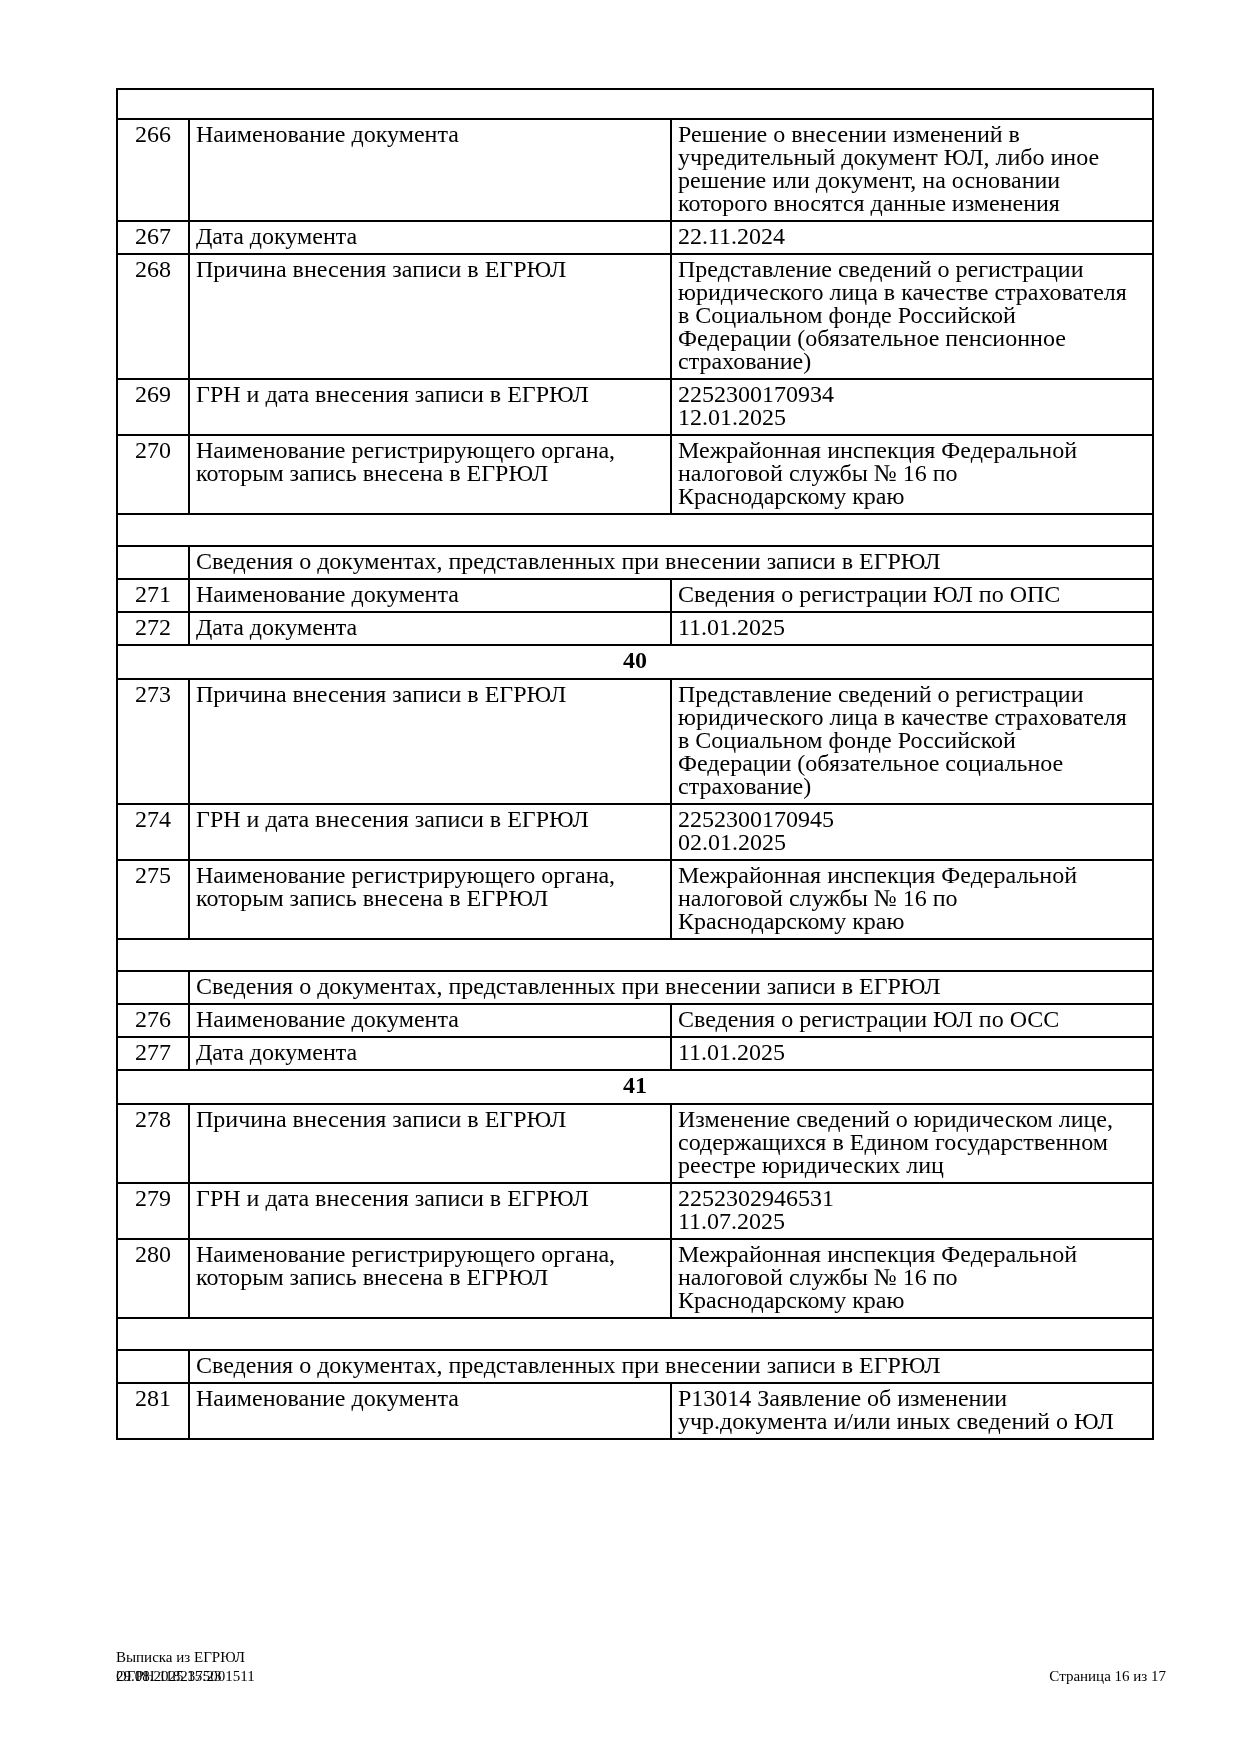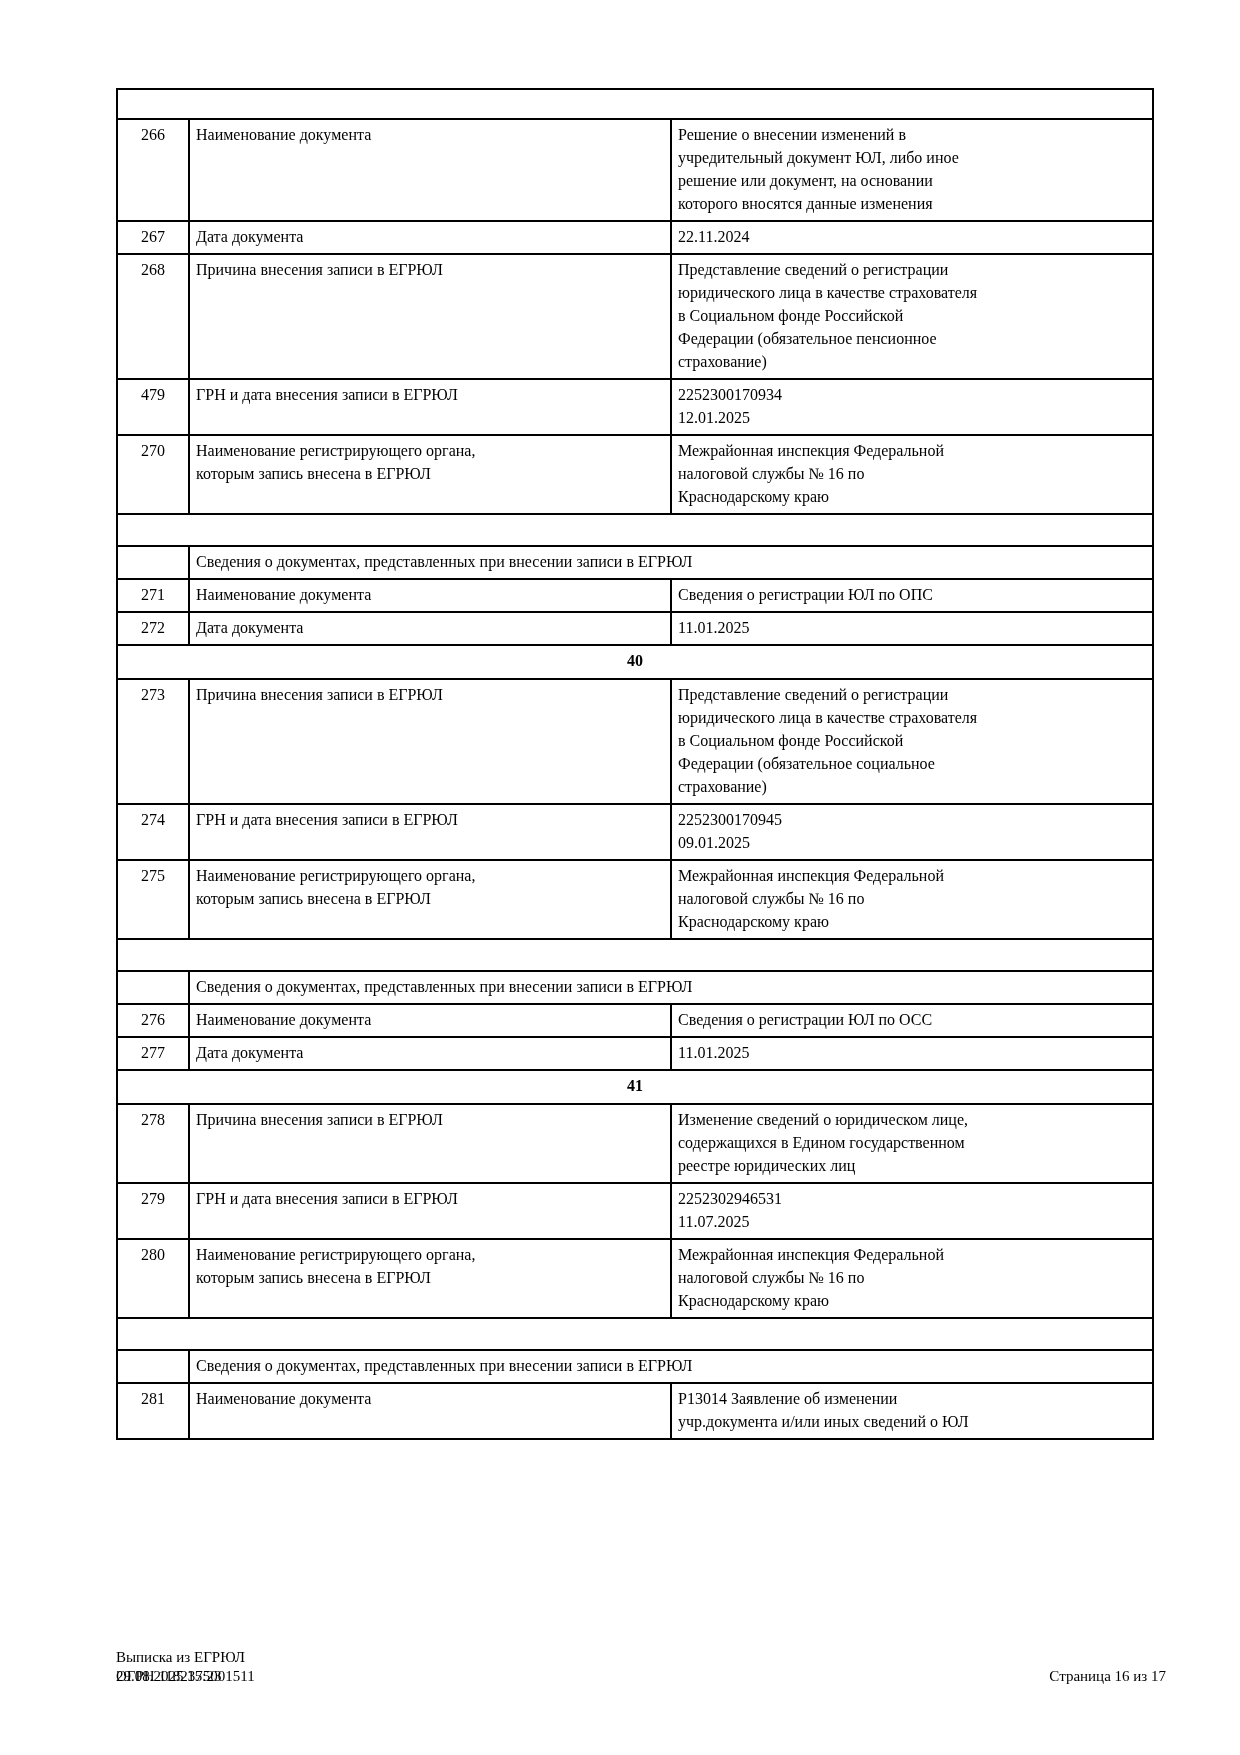--- a/index.html
+++ b/index.html
@@ -14,21 +14,21 @@
     font-family: "Liberation Serif", "DejaVu Serif", serif;
     color: #000000;
   }
   .egrul-table {
     position: absolute;
     left: 116px;
     top: 88px;
     width: 1036px;
     border-collapse: collapse;
     table-layout: fixed;
-    font-size: 16px;
+    font-size: 24px;
     line-height: 23px;
   }
   .egrul-table td {
     border: 2px solid #000000;
     padding: 3px 6px 5px 6px;
     vertical-align: top;
     white-space: pre-line;
     overflow: hidden;
   }
   .egrul-table td.num-cell {
@@ -108,21 +108,21 @@
       <tr>
         <td class="num-cell">268</td>
         <td>Причина внесения записи в ЕГРЮЛ</td>
         <td>Представление сведений о регистрации
 юридического лица в качестве страхователя
 в Социальном фонде Российской
 Федерации (обязательное пенсионное
 страхование)</td>
       </tr>
       <tr>
-        <td class="num-cell">479</td>
+        <td class="num-cell">269</td>
         <td>ГРН и дата внесения записи в ЕГРЮЛ</td>
         <td>2252300170934
 12.01.2025</td>
       </tr>
       <tr>
         <td class="num-cell">270</td>
         <td>Наименование регистрирующего органа,
 которым запись внесена в ЕГРЮЛ</td>
         <td>Межрайонная инспекция Федеральной
 налоговой службы № 16 по
@@ -154,21 +154,21 @@
         <td>Представление сведений о регистрации
 юридического лица в качестве страхователя
 в Социальном фонде Российской
 Федерации (обязательное социальное
 страхование)</td>
       </tr>
       <tr>
         <td class="num-cell">274</td>
         <td>ГРН и дата внесения записи в ЕГРЮЛ</td>
         <td>2252300170945
-09.01.2025</td>
+02.01.2025</td>
       </tr>
       <tr>
         <td class="num-cell">275</td>
         <td>Наименование регистрирующего органа,
 которым запись внесена в ЕГРЮЛ</td>
         <td>Межрайонная инспекция Федеральной
 налоговой службы № 16 по
 Краснодарскому краю</td>
       </tr>
       <tr class="spacer-row">

